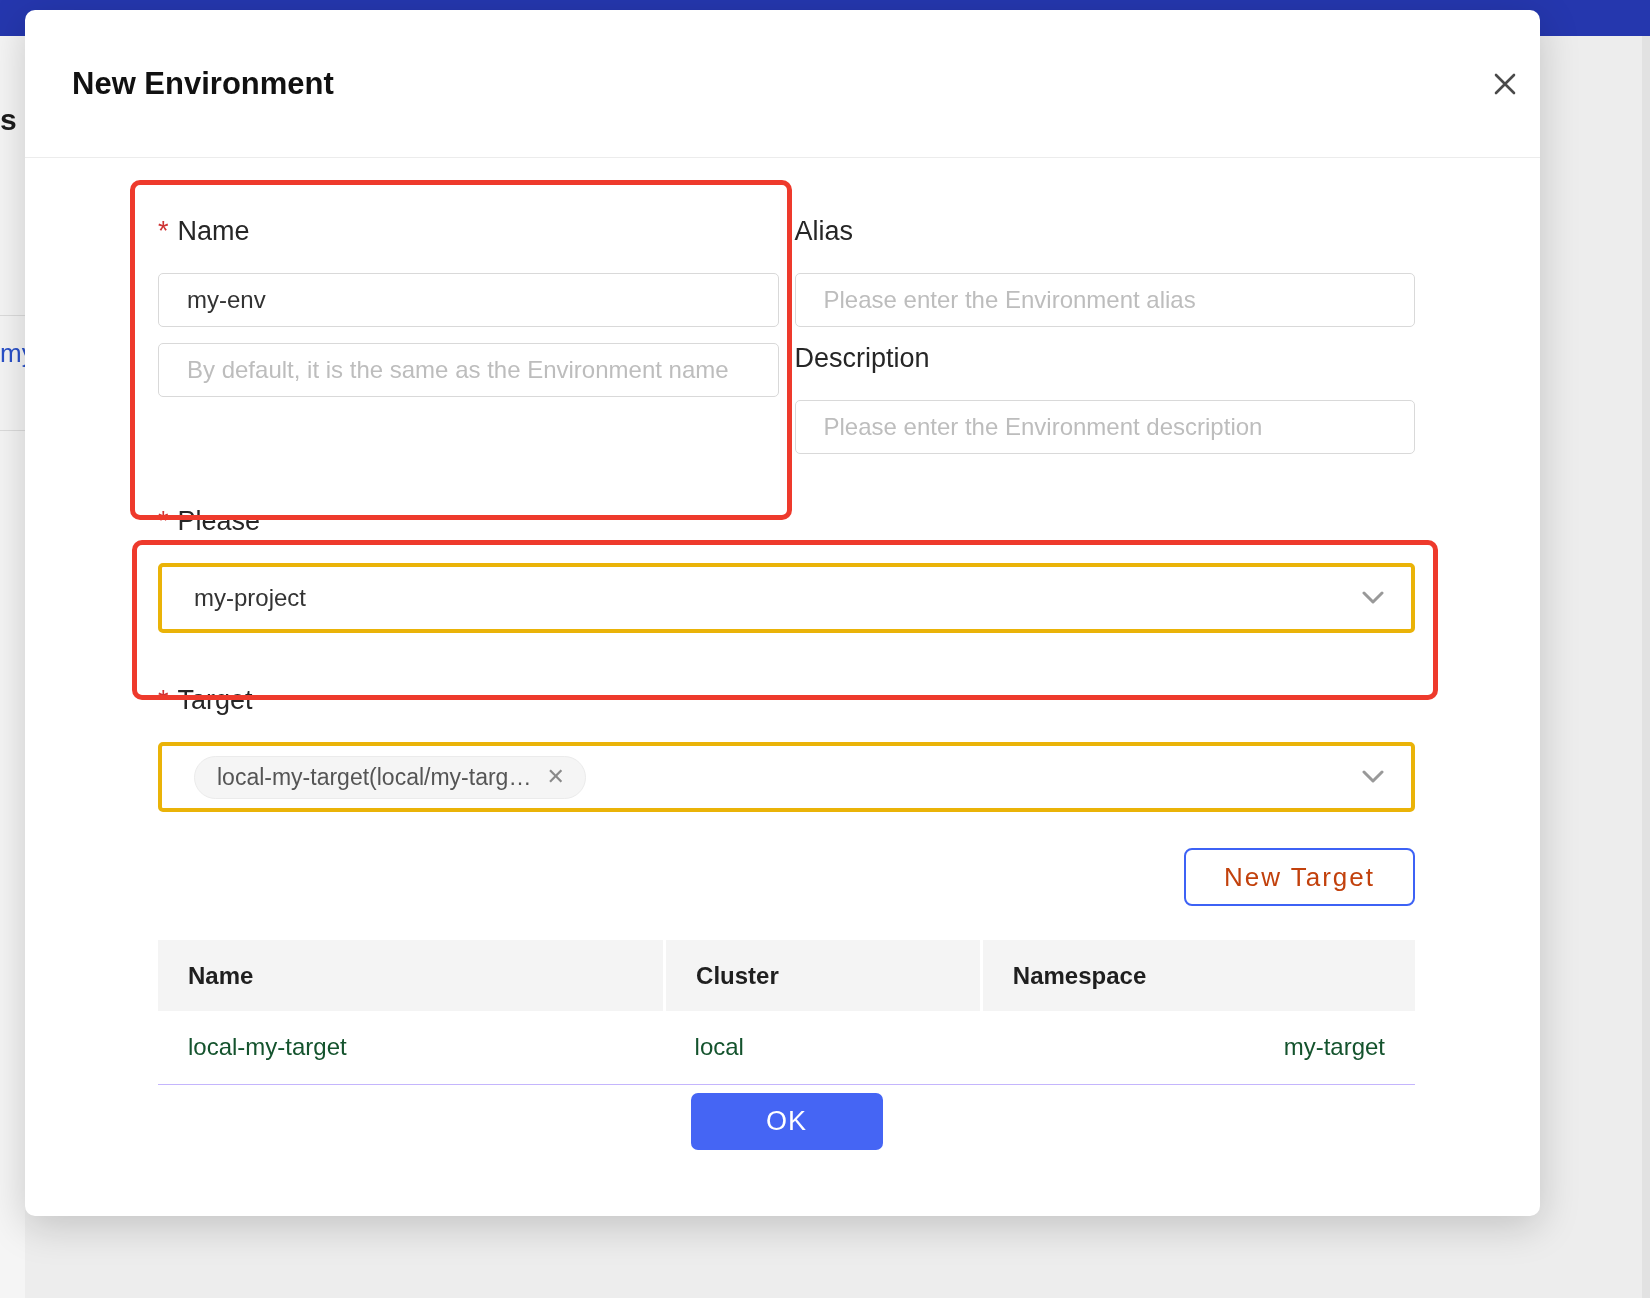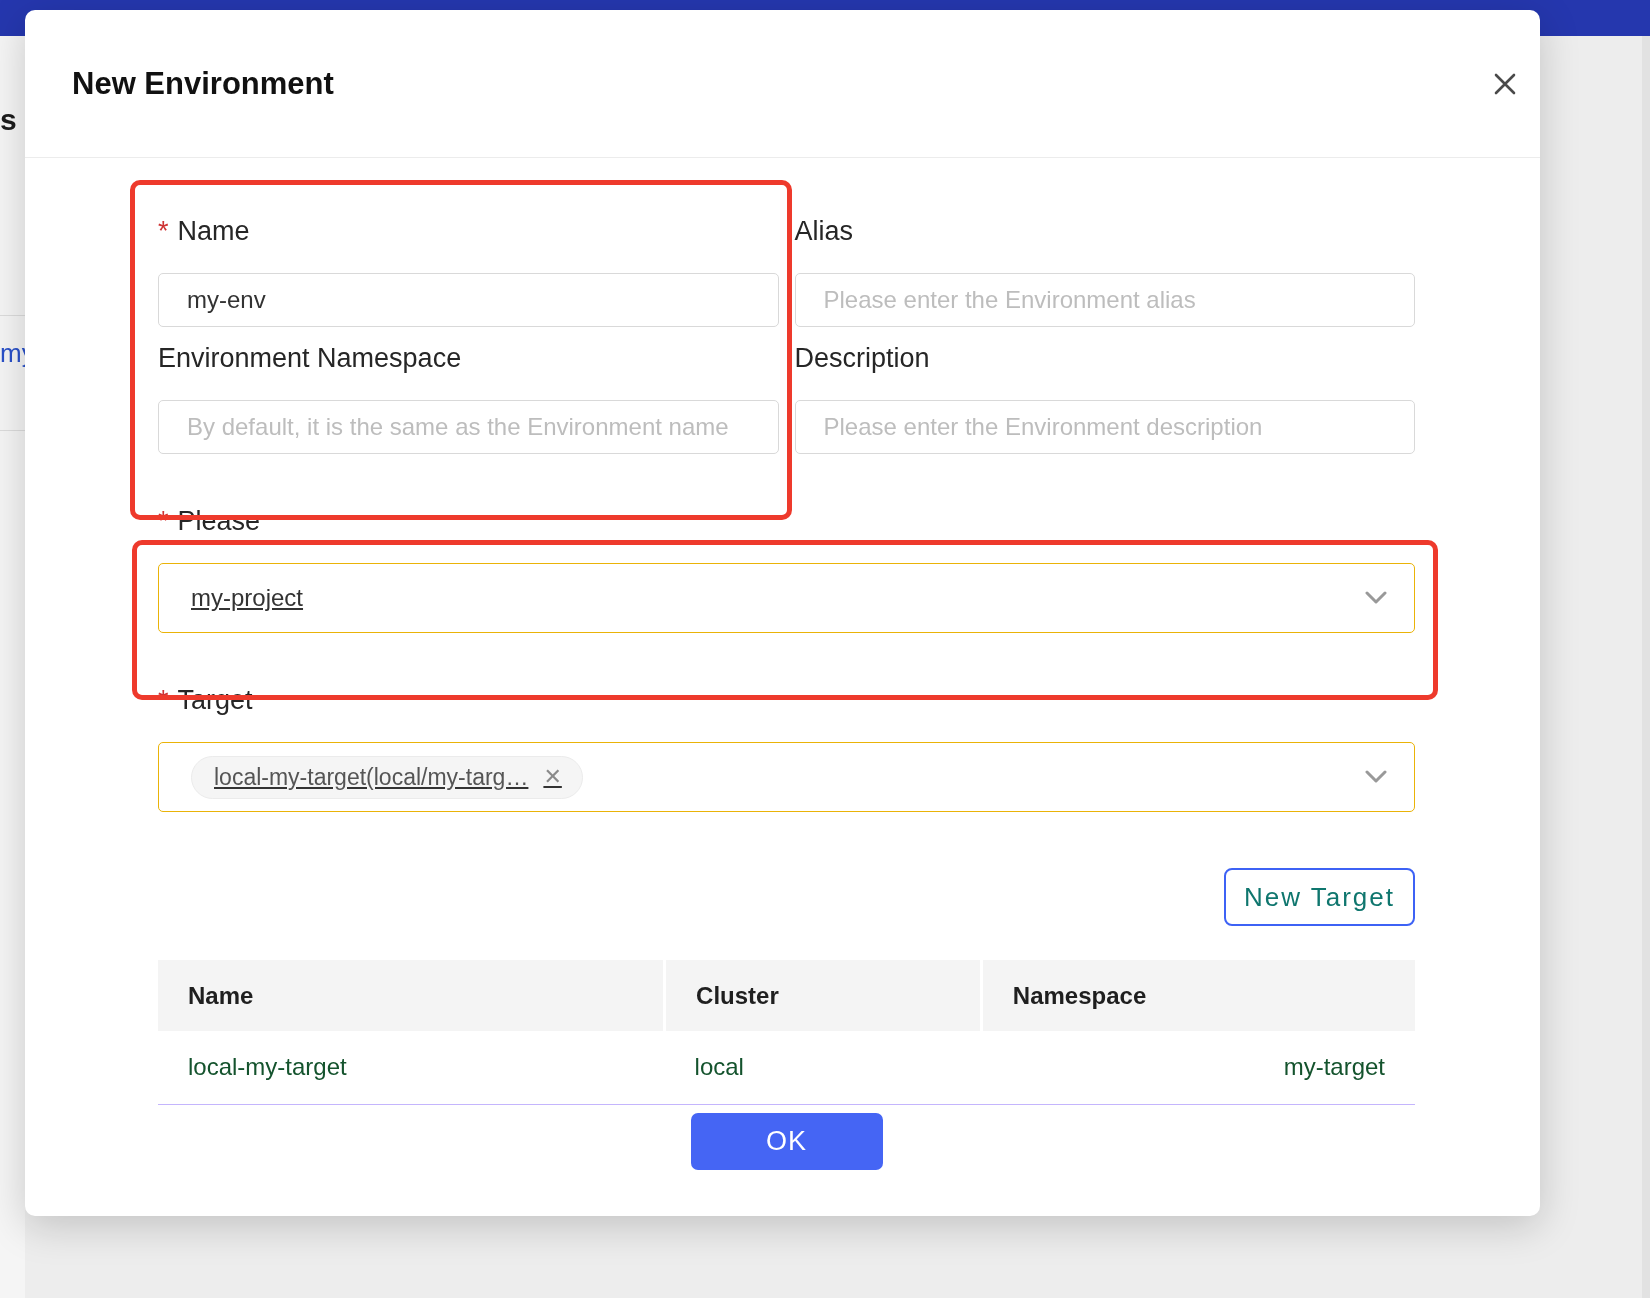--- a/index.html
+++ b/index.html
@@ -66,44 +66,43 @@
     padding:0 28px; font-size:24px; color:#333;
     font-family:"Liberation Sans", sans-serif;
     background:#fff; outline:none; display:block;
   }
   .text-input::placeholder { color:#bdbdbd; opacity:1; }
 
   .block-field { margin-top:52px; }
 
   .select-box {
     width:100%; height:70px;
-    border:1px solid #eab308; border-radius:5px;
+    border:4px solid #eab308; border-radius:5px;
     display:flex; align-items:center; justify-content:space-between;
     padding:0 26px 0 32px;
-    font-size:24px; color:#333; background:#fff; cursor:pointer;text-decoration:underline;
+    font-size:24px; color:#333; background:#fff; cursor:pointer;
   }
   .select-left { display:flex; align-items:center; }
 
   .tag {
     display:flex; align-items:center;
     background:#f5f5f5; border:1px solid #ebebeb; border-radius:22px;
     height:43px; padding:0 20px 0 22px;
     font-size:23px; color:#555; gap:15px;
   }
   .tag-close { color:#8a8a8a; font-size:22px; line-height:1; cursor:pointer; }
 
   .actions-row { display:flex; justify-content:flex-end; margin-top:36px; }
   .btn-outline {
-    height:58px; padding:0 18px;
+    height:58px; padding:0 38px;
     border:2px solid #3d62f5; border-radius:8px;
-    background:#fff; color:#0f766e;
+    background:#fff; color:#c2410c;
     font-size:26px; letter-spacing:2px;
     display:flex; align-items:center; cursor:pointer;
     font-family:"Liberation Sans", sans-serif;
-    margin-top:20px;
   }
 
   table.targets { width:100%; border-collapse:collapse; margin-top:34px; font-size:24px; }
   table.targets th {
     background:#f4f4f4; height:71px; text-align:left;
     padding:0 30px; font-weight:600; color:#1f1f1f;
   }
   table.targets th.sep { border-right:3px solid #ffffff; }
   table.targets td {
     height:73px; padding:0 30px; color:#14532d;
@@ -160,21 +159,20 @@
         <label class="field-label"><span class="req">*</span><span>Name</span></label>
         <input class="text-input" type="text" value="my-env" style="">
       </div>
 
       <div class="field">
         <label class="field-label"><span>Alias</span></label>
         <input class="text-input" type="text" placeholder="Please enter the Environment alias" style="">
       </div>
 
       <div class="field">
-        <label class="field-label"><span>Environment Namespace</span></label>
         <input class="text-input" type="text" placeholder="By default, it is the same as the Environment name" style="">
       </div>
 
       <div class="field">
         <label class="field-label"><span>Description</span></label>
         <input class="text-input" type="text" placeholder="Please enter the Environment description" style="">
       </div>
 
     </div>
 

